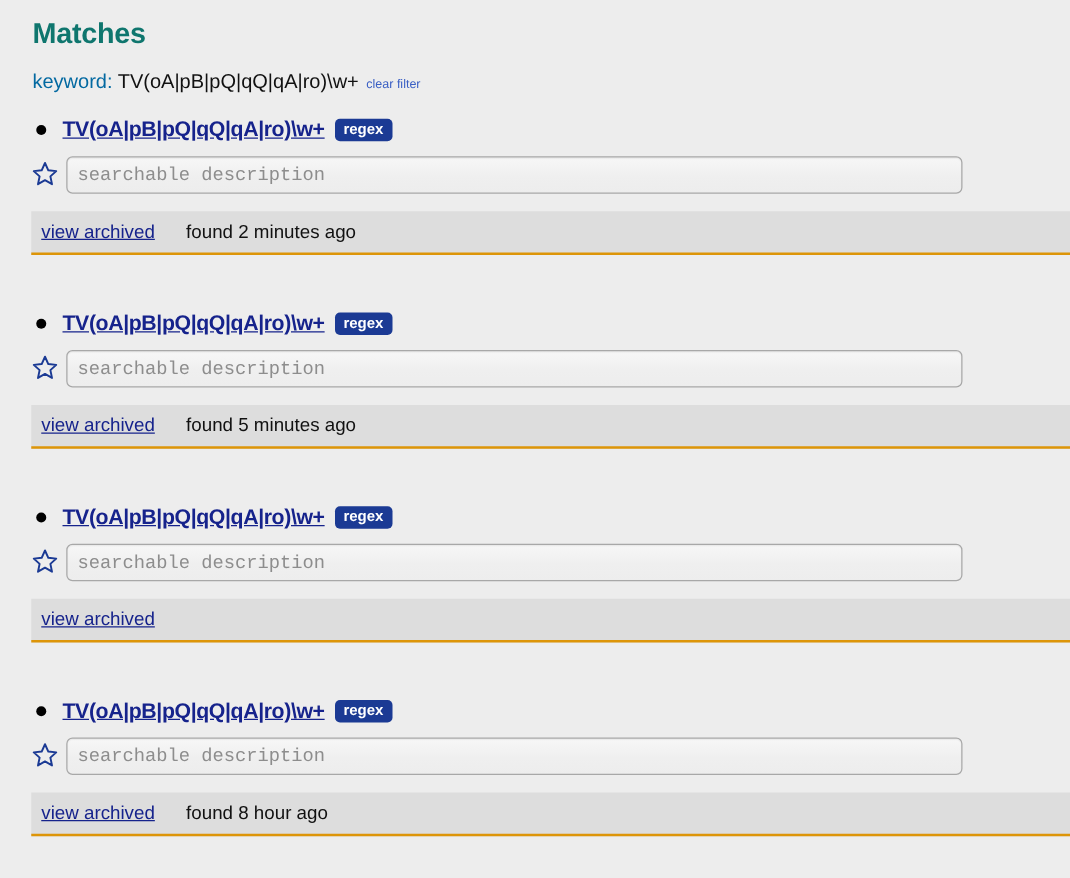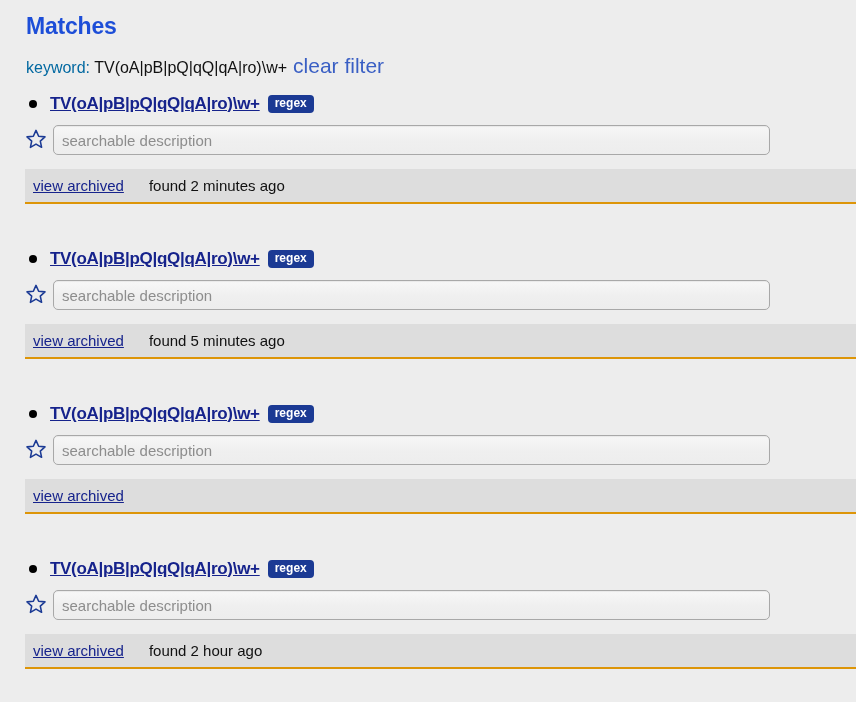--- a/index.html
+++ b/index.html
@@ -21,36 +21,36 @@
     background: #ededed;
   }
 
   
   .page-title {
     margin: 0;
     padding: 12px 0 0 26px;
     font-size: 23px;
     line-height: 28px;
     font-weight: bold;
-    color: #1d4ed8;
+    color: #0f766e;
     letter-spacing: -0.2px;
   }
 
   .filter-line {
     padding: 16px 0 0 26px;
     font-size: 16px;
     line-height: 20px;
     color: #111111;
     white-space: nowrap;
   }
   .filter-keyword-label { color: #0369a1; }
   .filter-keyword-value { color: #111111; }
   .clear-filter-link {
     color: #3a5fc4;
-    font-size: 21px;
+    font-size: 10px;
     text-decoration: none;
     cursor: pointer;
     margin-left: 6px;
   }
 
   
   .results {
     margin: 0;
     padding: 0;
     list-style: none;
@@ -118,21 +118,21 @@
     height: 22px;
     cursor: pointer;
   }
   .star-icon svg { display: block; }
 
   .desc-input {
     width: 717px;
     height: 30px;
     padding: 0 8px;
     font-size: 15px;
-    font-family: Liberation Sans, sans-serif;
+    font-family: Liberation Mono, monospace;
     color: #333333;
     border: 1px solid #a8a8a8;
     border-radius: 5px;
     background: linear-gradient(to bottom, #f7f7f7 0%, #efefef 55%, #ededed 100%);
     box-shadow: inset 0 1px 1px rgba(0,0,0,0.06);
     outline: none;
   }
   .desc-input::placeholder { color: #8d8d8d; }
 
   .result-footer {
@@ -241,18 +241,18 @@
       <div class="result-body">
         <span class="star-icon">
           <svg viewBox="0 0 24 24" width="22" height="22" aria-hidden="true">
             <path d="M12 2.6 L14.9 9.0 L21.8 9.7 L16.7 14.3 L18.1 21.1 L12 17.6 L5.9 21.1 L7.3 14.3 L2.2 9.7 L9.1 9.0 Z" fill="none" stroke="#1b3a94" stroke-width="1.7" stroke-linejoin="round"></path>
           </svg>
         </span>
         <input class="desc-input" type="text" placeholder="searchable description" style="">
       </div>
       <div class="result-footer">
         <a class="view-archived-link">view archived</a>
-        <span class="found-time">found 2 hour ago</span>
+        <span class="found-time">found 8 hour ago</span>
       </div>
     </li>
 
   </ul>
 </div>
 
 </body></html>

